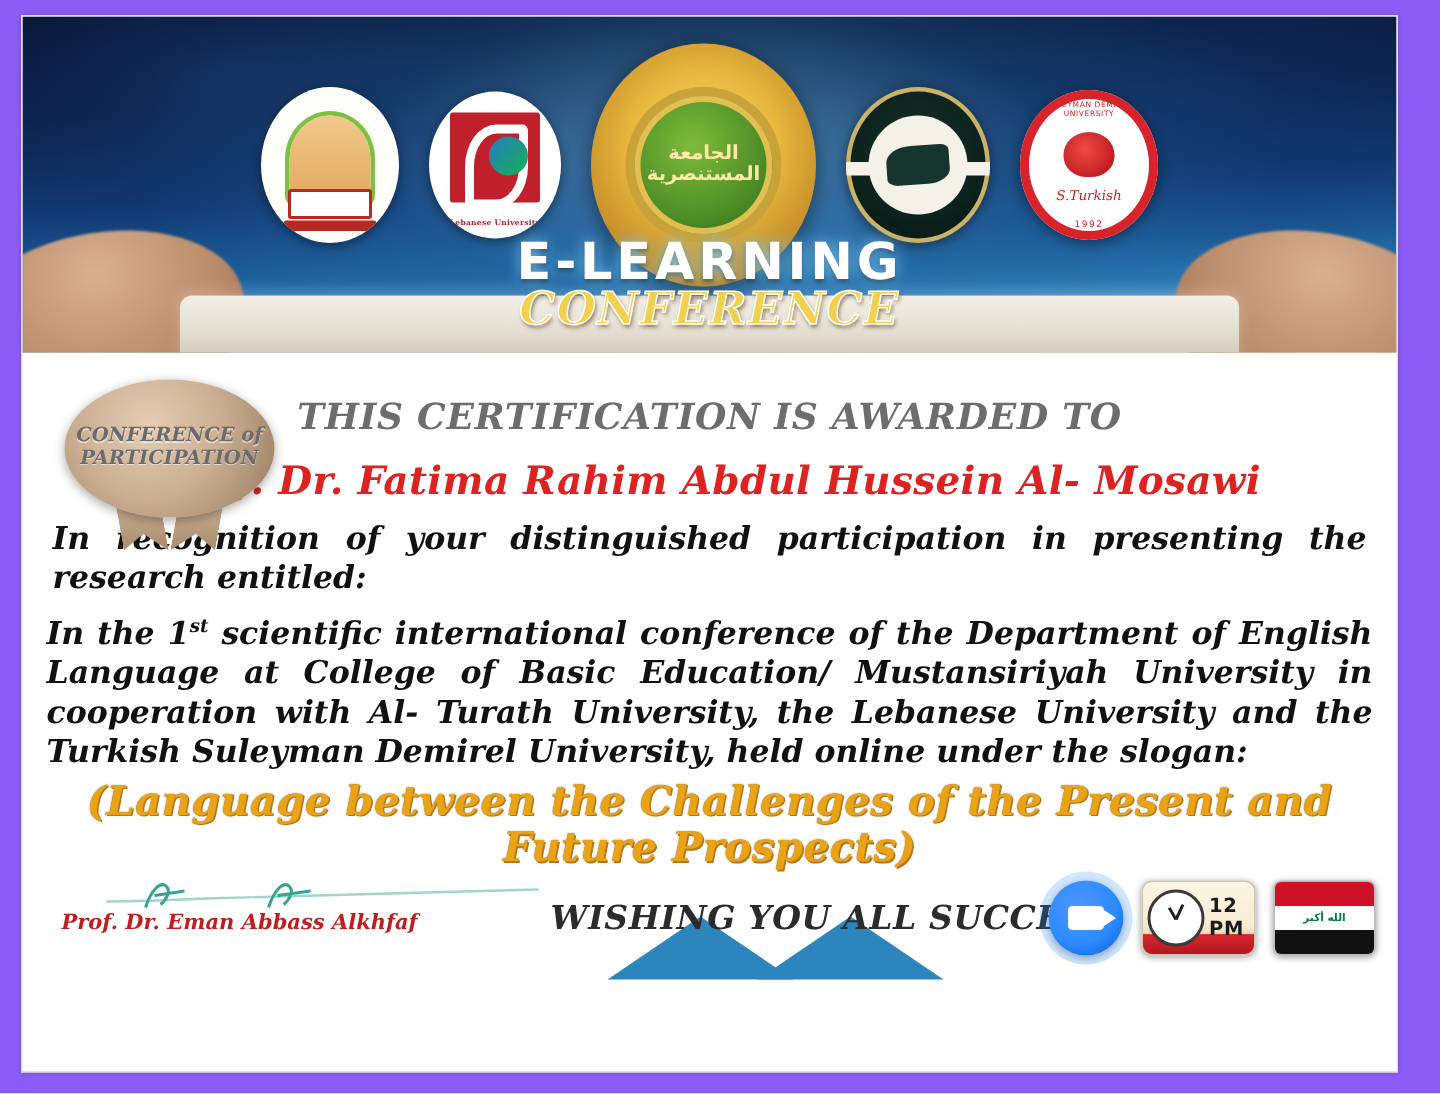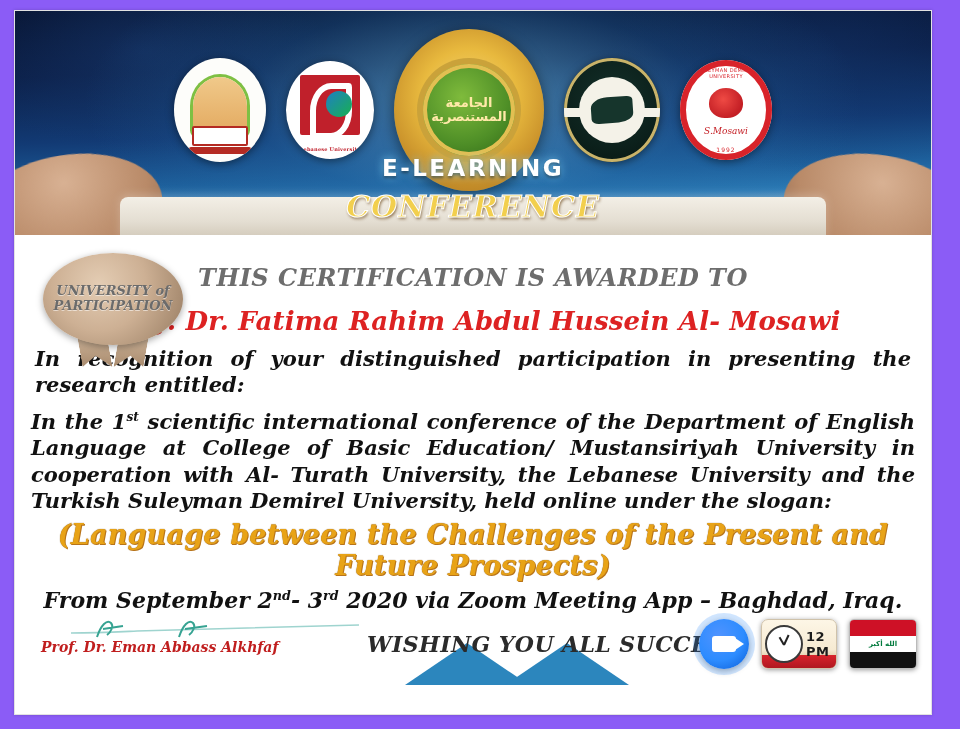--- a/index.html
+++ b/index.html
@@ -109,21 +109,21 @@
             background:radial-gradient(circle at 42% 38%,#ef4a44,#c41f25 70%);position:relative;top:-7px;}
   .l5 .sig{position:absolute;bottom:24px;left:0;right:0;text-align:center;color:#c41f25;
            font-size:9px;font-style:italic;font-family:"DejaVu Serif",serif;}
   .l5 .yr{position:absolute;bottom:7px;left:0;right:0;text-align:center;color:#d8232a;
           font-size:6px;letter-spacing:1px;font-family:"DejaVu Sans",sans-serif;}
   .l5 .arcname{position:absolute;top:7px;left:0;right:0;text-align:center;color:#d8232a;
           font-size:5px;letter-spacing:.4px;font-family:"DejaVu Sans",sans-serif;}
 
   .elearn{
     position:absolute;left:0;right:0;top:144px;text-align:center;z-index:5;
-    font-family:"DejaVu Sans",sans-serif;font-weight:bold;font-size:23px;
+    font-family:"DejaVu Sans",sans-serif;font-weight:bold;font-size:34px;
     letter-spacing:2.5px;color:#ffffff;
     text-shadow:0 0 10px rgba(120,200,240,.95),0 2px 3px rgba(0,0,0,.55);
   }
   .confer{
     position:absolute;left:0;right:0;top:178px;text-align:center;z-index:6;
     font-family:"DejaVu Serif",serif;font-style:italic;font-weight:bold;font-size:30px;
     letter-spacing:1px;
     color:#f2cf4e;
     -webkit-text-stroke:1px #ffffff;
     text-shadow:1px 2px 3px rgba(90,50,0,.65);
@@ -282,55 +282,54 @@
       <div class="logo l4">
         <div class="bar"></div>
         <div class="ring">
           <div class="bull"></div>
         </div>
       </div>
 
       <div class="logo l5">
         <div class="arcname">SULEYMAN DEMIREL UNIVERSITY</div>
         <div class="rose"></div>
-        <div class="sig">S.Mosawi</div>
+        <div class="sig">S.Turkish</div>
         <div class="yr">1992</div>
       </div>
 
     </div>
 
     <div class="elearn">E-LEARNING</div>
     <div class="confer">CONFERENCE</div>
   </div>
 
   <div class="body">
 
     <div class="badge">
       <div class="rib a"></div>
       <div class="rib b"></div>
       <div class="disc">
         <div class="txt">
-          <div>UNIVERSITY of</div>
+          <div>CONFERENCE of</div>
           <div>PARTICIPATION</div>
         </div>
       </div>
     </div>
 
     <p class="awarded">THIS CERTIFICATION IS AWARDED TO</p>
 
     <p class="awardee">Prof. Dr. Fatima Rahim Abdul Hussein Al- Mosawi</p>
 
     <p class="para just recog">In  recognition  of  your  distinguished  participation  in  presenting  the  research  entitled:</p>
 
 
     <p class="para just"><span>In the </span><span>1</span><sup>st</sup><span> scientific international conference of the Department of English Language at College of Basic Education/ Mustansiriyah University in cooperation with Al- Turath University, the Lebanese University and the Turkish Suleyman Demirel University, held online under the slogan:</span></p>
 
     <p class="slogan">(Language between the Challenges of the Present and Future Prospects)</p>
 
-    <p class="dateline"><span>From September 2</span><sup>nd</sup><span>- 3</span><sup>rd</sup><span> 2020 via Zoom Meeting App – Baghdad, Iraq.</span></p>
   </div>
 
   <div class="footer">
 
     <div class="band">
       <div class="chev up-l"></div>
       <div class="chev up-r"></div>
 
     </div>
 

